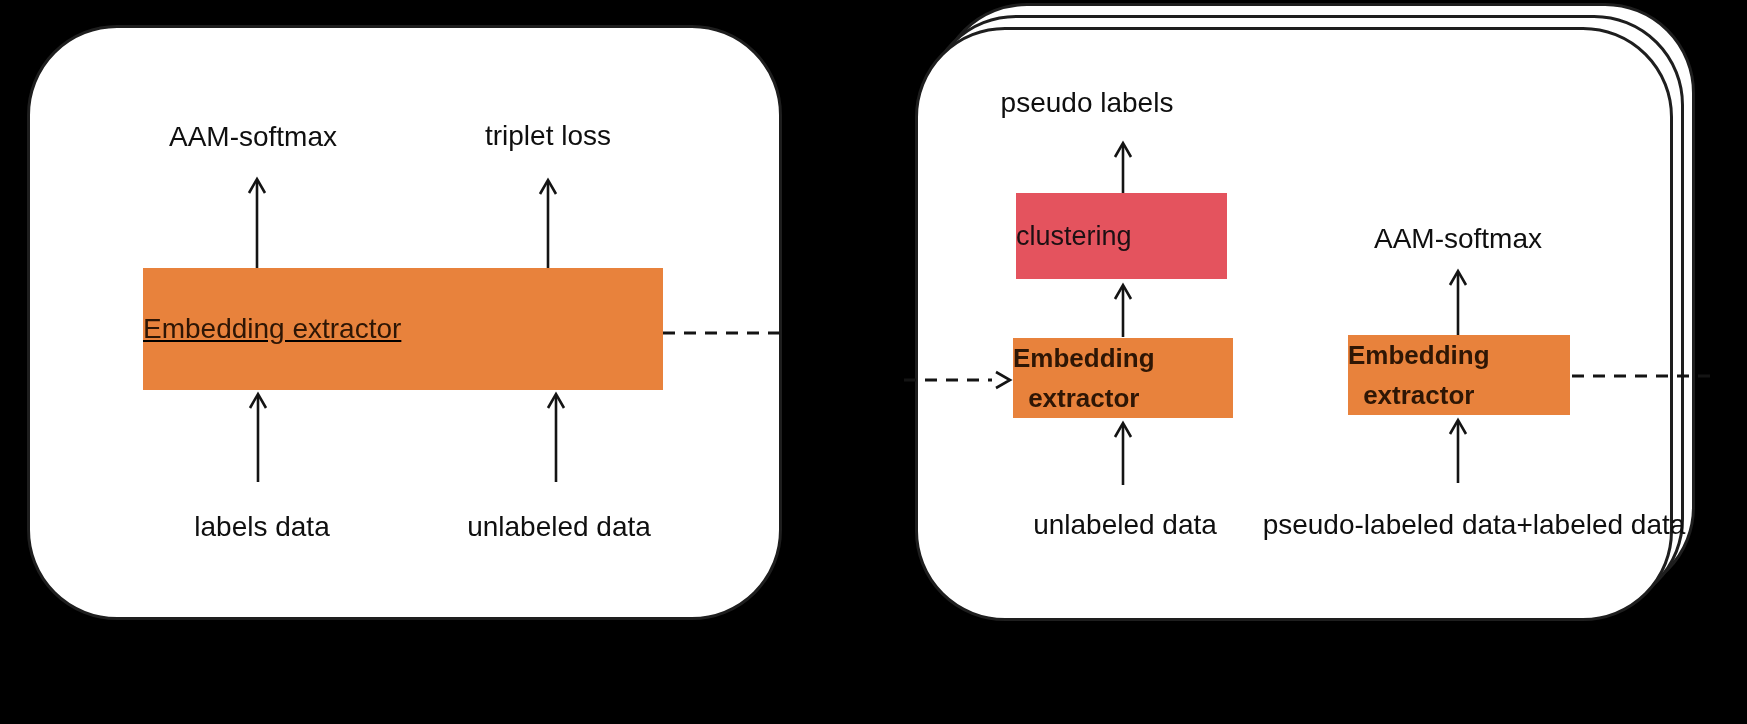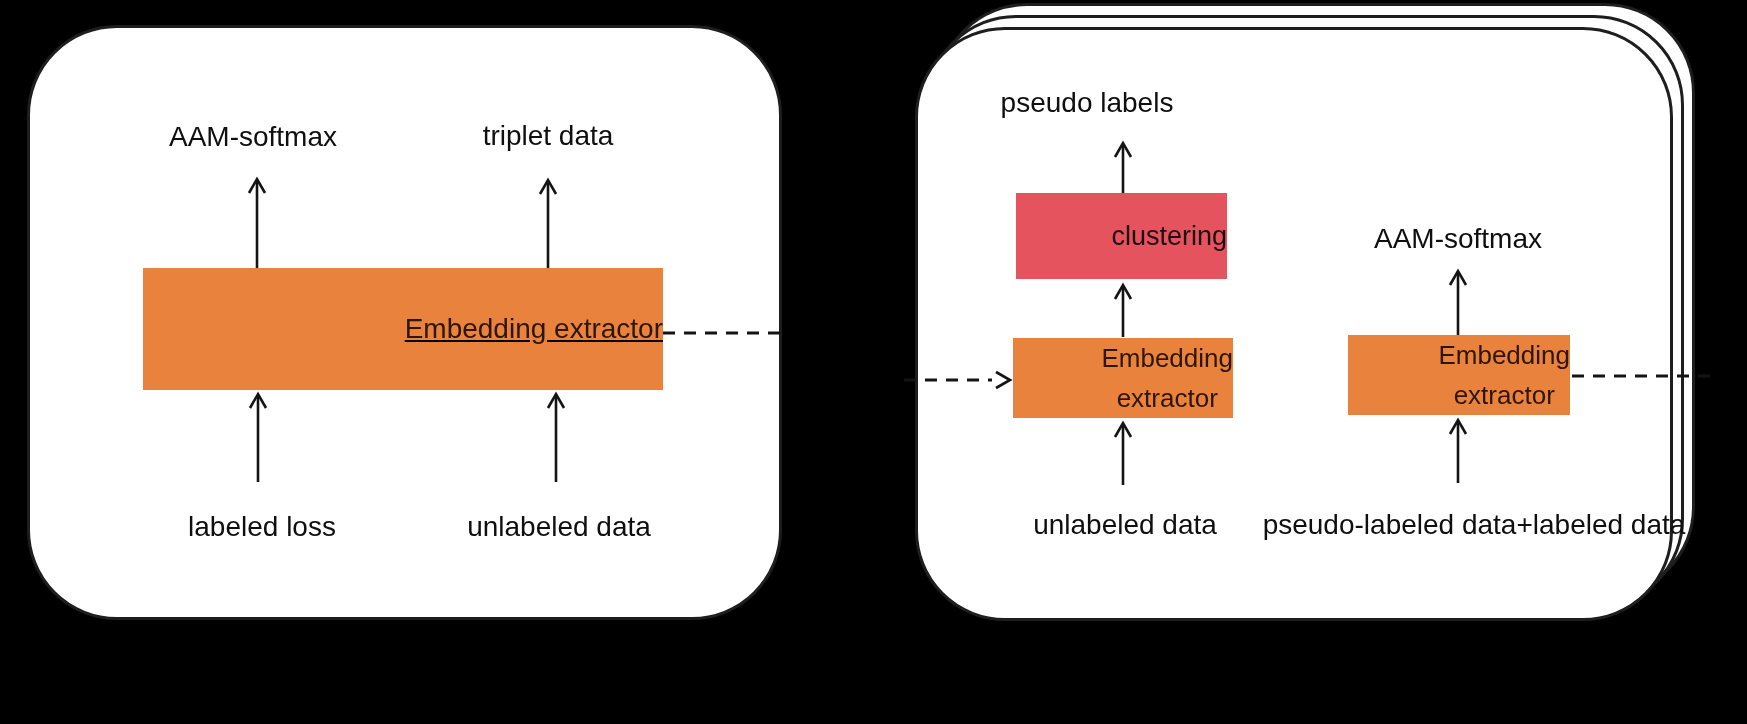--- a/index.html
+++ b/index.html
@@ -20,47 +20,47 @@
   }
   .card.back{left:937px;top:3px;z-index:1;}
   .card.mid{left:926px;top:15px;z-index:2;}
   .card.front{left:915px;top:27px;z-index:3;}
   .lbl{
     position:absolute;transform:translate(-50%,-50%);
     font-size:28px;color:#0f0f0f;white-space:nowrap;z-index:10;
     letter-spacing:0px;
   }
   .node{
-    position:absolute;box-sizing:border-box;display:flex;align-items:center;justify-content:flex-end;
-    z-index:9;text-align:center;padding-left:16px;
+    position:absolute;box-sizing:border-box;display:flex;align-items:center;justify-content:flex-start;
+    z-index:9;text-align:center;
   }
   .node .bt{color:#2e1605;font-size:28px;white-space:nowrap;}
-  .node.small .bt{font-size:26px;line-height:40px;}
+  .node.small .bt{font-size:26px;line-height:40px;font-weight:bold;}
   .node.red .bt{color:#1c1013;font-size:27px;}
   .overlay{position:absolute;left:0;top:0;z-index:30;pointer-events:none;}
 </style>
 </head>
 <body>
 
 <div class="stage">
 
   <div class="panel-left" style="background-color: rgb(255, 255, 255);"></div>
 
   <div class="card back" style="background-color: rgb(255, 255, 255);"></div>
   <div class="card mid" style="background-color: rgb(255, 255, 255);"></div>
   <div class="card front" style="background-color: rgb(255, 255, 255);"></div>
 
   <div class="lbl" style="left:253px;top:137px;">AAM-softmax</div>
-  <div class="lbl" style="left:548px;top:136px;">triplet data</div>
+  <div class="lbl" style="left:548px;top:136px;">triplet loss</div>
 
   <div class="node" style="left: 143px; top: 268px; width: 520px; height: 122px; background-color: rgb(232, 130, 60); text-decoration: underline;">
     <span class="bt">Embedding extractor</span>
   </div>
 
-  <div class="lbl" style="left:262px;top:527px;">labeled loss</div>
+  <div class="lbl" style="left:262px;top:527px;">labels data</div>
   <div class="lbl" style="left:559px;top:527px;">unlabeled data</div>
 
   <div class="lbl" style="left:1087px;top:103px;">pseudo labels</div>
 
   <div class="node red" style="left: 1016px; top: 193px; width: 211px; height: 86px; background-color: rgb(228, 83, 94);">
     <span class="bt">clustering</span>
   </div>
 
   <div class="node small" style="left: 1013px; top: 338px; width: 220px; height: 80px; background-color: rgb(232, 130, 60);">
     <span class="bt">

